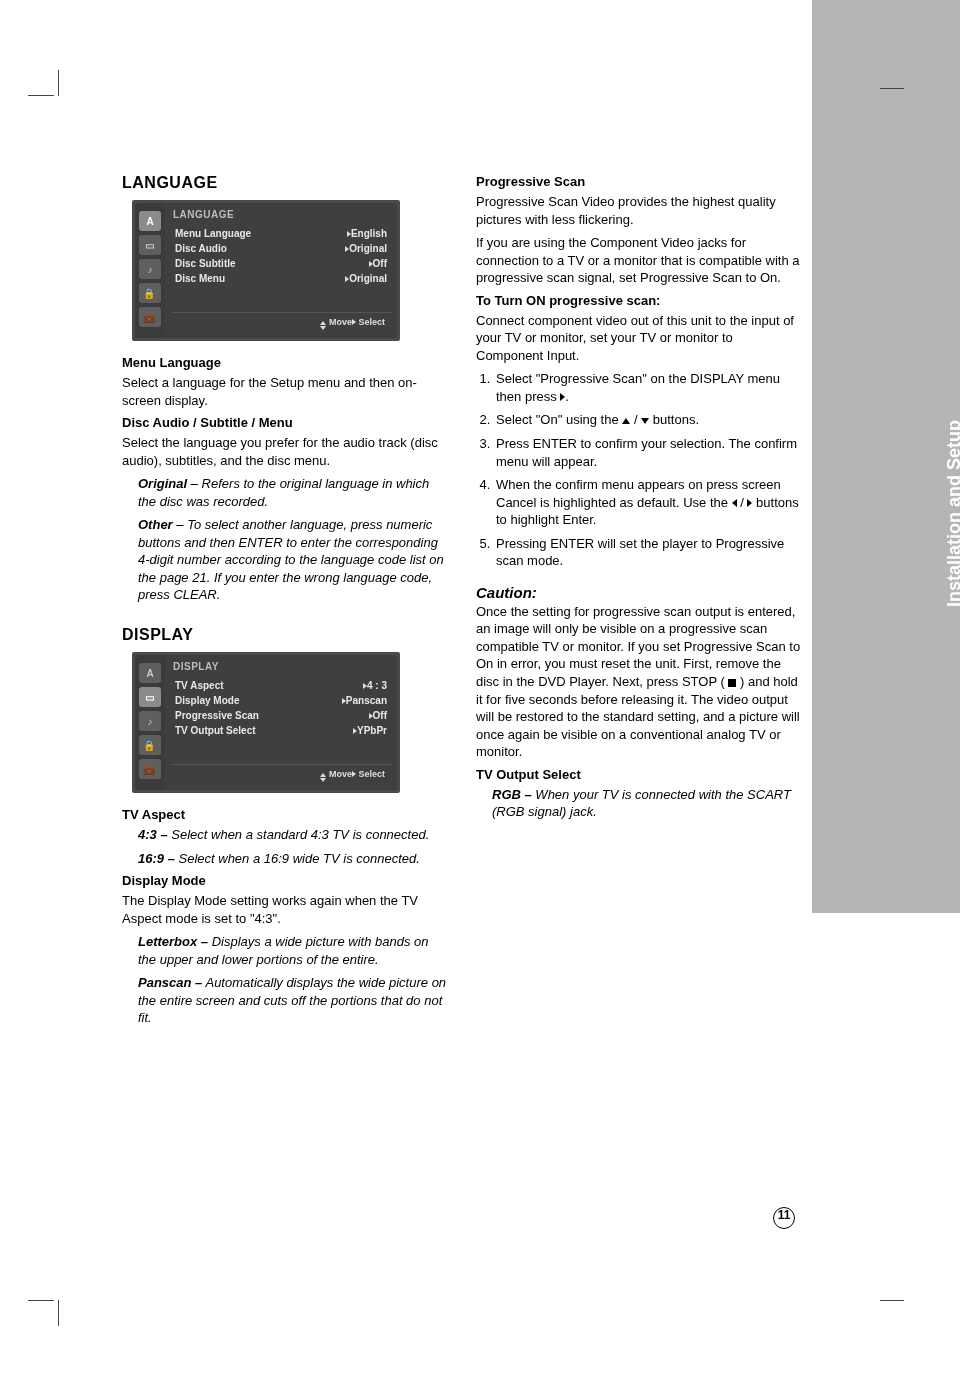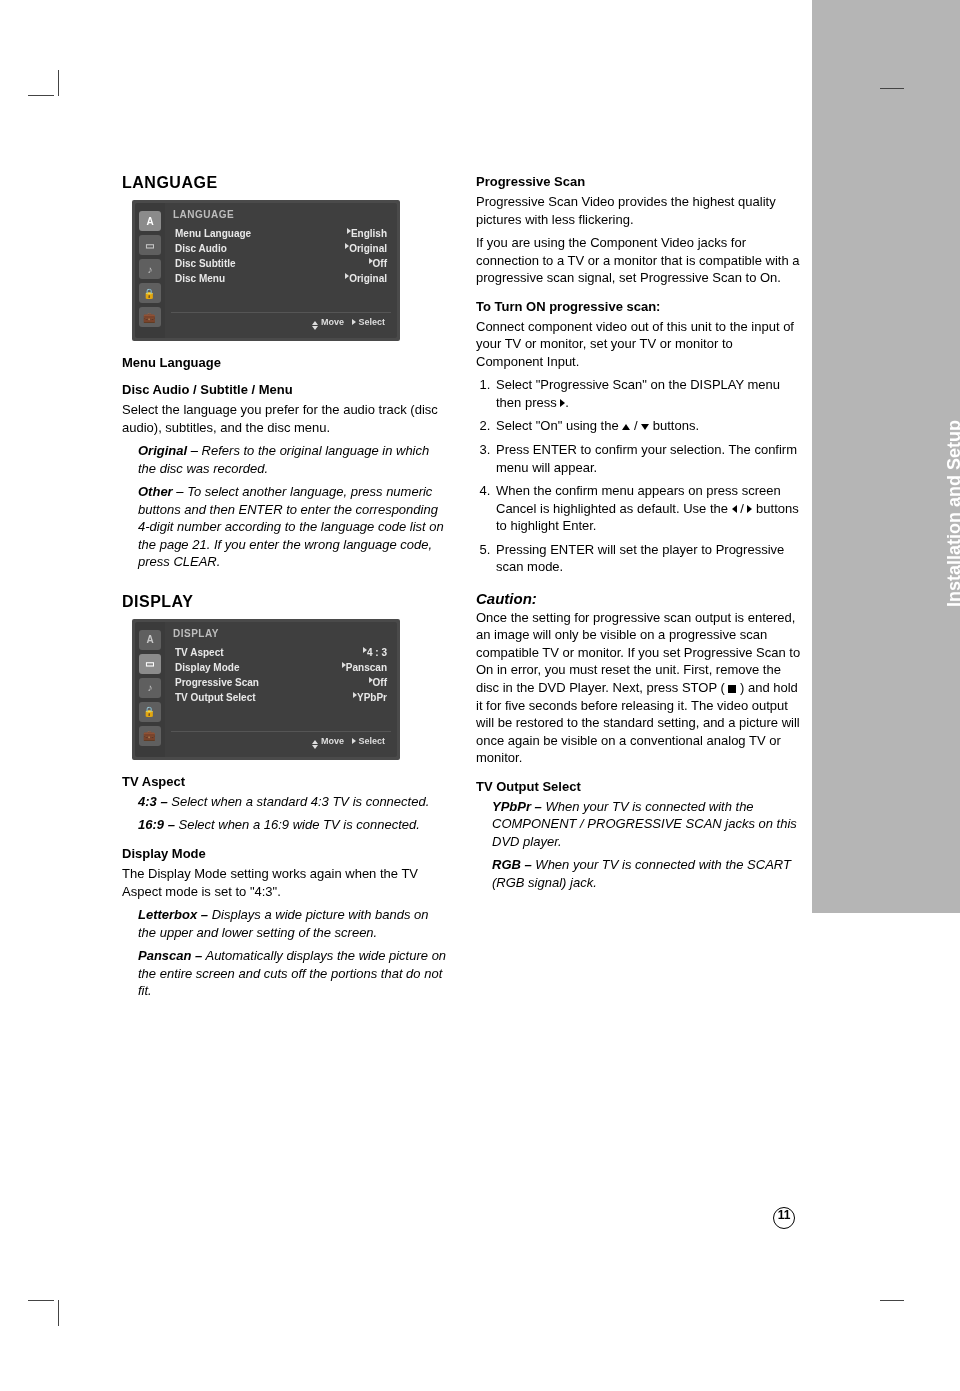--- a/index.html
+++ b/index.html
@@ -3,37 +3,37 @@
 <meta charset="utf-8">
 <style>
   * { box-sizing: border-box; margin: 0; padding: 0; }
   body { font-family: Arial, Helvetica, sans-serif; font-size: 13px; color: #000; background: #fff; width: 960px; position: relative; }
   .page { width: 960px; height: 1391px; position: relative; }
   .gray-sidebar { position: absolute; right: 0; top: 0; width: 148px; height: 913px; background: #b5b5b5; }
   .tab-text { position: absolute; right: 16px; top: 420px; transform: rotate(-90deg); transform-origin: right top; color: #fff; font-size: 18px; font-weight: bold; white-space: nowrap; }
   .content { position: absolute; left: 122px; top: 174px; width: 680px; display: flex; gap: 28px; }
   .col { width: 326px; }
   .sec-heading { font-size: 16px; font-weight: bold; margin-bottom: 8px; letter-spacing: 0.5px; }
-  .sub-heading { font-size: 13px; font-weight: bold; margin-top: 12px; margin-bottom: 4px; }
+  .sub-heading { font-size: 13px; font-weight: bold; margin-top: 4px; margin-bottom: 4px; }
   .caution-heading { font-size: 15px; font-style: italic; font-weight: bold; margin-top: 14px; margin-bottom: 2px; }
   p { font-size: 13px; line-height: 1.35; margin-bottom: 6px; }
   .indent { margin-left: 16px; font-style: italic; }
   ol { margin-left: 18px; margin-bottom: 6px; }
   ol li { font-size: 13px; line-height: 1.35; margin-bottom: 6px; padding-left: 2px; }
   .menu-shot { background: #4a4a4a; border-radius: 2px; margin: 6px 0 14px 10px; width: 268px; padding: 3px; color: #e8e8e8; font-size: 10px; font-weight: bold; }
   .menu-body { display: flex; }
   .menu-iconcol { width: 30px; background: #3b3b3b; border-radius: 2px 0 0 2px; padding: 4px 0; }
   .menu-iconcol .mic { width: 22px; height: 20px; margin: 4px auto; background: #5f5f5f; border-radius: 3px; display: flex; align-items: center; justify-content: center; color: #c8c8c8; }
   .menu-iconcol .mic.sel { background: #8b8b8b; color: #fff; }
   .menu-main { flex: 1; background: #3f3f3f; padding: 4px 6px; border-radius: 0 2px 2px 0; }
   .menu-title { color: #bdbdbd; font-size: 10px; margin: 2px 0 6px 2px; letter-spacing: 0.5px; }
   .menu-row { display: flex; justify-content: space-between; padding: 2px 4px; font-size: 10px; }
-  .menu-row .mval { display: flex; }
+  .menu-row .mval { display: flex; align-items: center; }
   .mtri { display: inline-block; width: 0; height: 0; border-top: 3px solid transparent; border-bottom: 3px solid transparent; border-left: 4px solid #ddd; }
-  .menu-footer { text-align: left; margin-top: 26px; padding: 4px 6px; font-size: 9px; color: #ddd; display: flex; justify-content: flex-end; gap: 8px; border-top: 1px solid #555;}
+  .menu-footer { text-align: left; margin-top: 26px; padding: 4px 6px; font-size: 9px; color: #ddd; display: flex; justify-content: flex-end; border-top: 1px solid #555;}
   .upd { display: inline-flex; flex-direction: column; gap: 1px; }
   .upd .u, .upd .d { width: 0; height: 0; border-left: 3px solid transparent; border-right: 3px solid transparent; }
   .upd .u { border-bottom: 4px solid #ddd; }
   .upd .d { border-top: 4px solid #ddd; }
   .triR { display: inline-block; width: 0; height: 0; border-top: 4px solid transparent; border-bottom: 4px solid transparent; border-left: 5px solid #000; vertical-align: middle; }
   .triU { display: inline-block; width: 0; height: 0; border-left: 4px solid transparent; border-right: 4px solid transparent; border-bottom: 6px solid #000; vertical-align: middle; }
   .triD { display: inline-block; width: 0; height: 0; border-left: 4px solid transparent; border-right: 4px solid transparent; border-top: 6px solid #000; vertical-align: middle; }
   .triL { display: inline-block; width: 0; height: 0; border-top: 4px solid transparent; border-bottom: 4px solid transparent; border-right: 5px solid #000; vertical-align: middle; }
   .sqStop { display: inline-block; width: 8px; height: 8px; background: #000; vertical-align: middle; }
   .page-num-circle { position: absolute; right: 165px; top: 1207px; width: 22px; height: 22px; border: 1.5px solid #000; border-radius: 50%; display: flex; align-items: flex-start; justify-content: center; font-size: 12px; font-weight: bold; }
@@ -114,20 +114,21 @@
                     <span class="u"></span>
                     <span class="d"></span>
                   </span> <span>Move</span></span>
               <span><span class="mtri"></span> <span>Select</span></span>
             </div>
           </div>
         </div>
       </div>
 
       <div class="sub-heading">Menu Language</div>
+      <p>Select a language for the Setup menu and then on-screen display.</p>
 
       <div class="sub-heading">Disc Audio / Subtitle / Menu</div>
       <p>Select the language you prefer for the audio track (disc audio), subtitles, and the disc menu.</p>
 
       <p class="indent def-line"><b>Original</b> <span>– Refers to the original language in which the disc was recorded.</span></p>
       <p class="indent def-line"><b>Other</b> <span>– To select another language, press numeric buttons and then ENTER to enter the corresponding 4-digit number according to the language code list on the page 21. If you enter the wrong language code, press CLEAR.</span></p>
 
       <div class="sec-heading" style="margin-top:22px">DISPLAY</div>
 
       <div class="menu-shot">
@@ -179,21 +180,21 @@
           </div>
         </div>
       </div>
 
       <div class="sub-heading">TV Aspect</div>
       <p class="indent def-line"><b>4:3 –</b> <span>Select when a standard 4:3 TV is connected.</span></p>
       <p class="indent def-line"><b>16:9 –</b> <span>Select when a 16:9 wide TV is connected.</span></p>
 
       <div class="sub-heading">Display Mode</div>
       <p>The Display Mode setting works again when the TV Aspect mode is set to "4:3".</p>
-      <p class="indent def-line"><b>Letterbox –</b> <span>Displays a wide picture with bands on the upper and lower setting of the screen.</span></p>
+      <p class="indent def-line"><b>Letterbox –</b> <span>Displays a wide picture with bands on the upper and lower portions of the entire.</span></p>
       <p class="indent def-line"><b>Panscan –</b> <span>Automatically displays the wide picture on the entire screen and cuts off the portions that do not fit.</span></p>
     </div>
 
     <div class="col">
       <div class="sub-heading" style="margin-top:0">Progressive Scan</div>
       <p>Progressive Scan Video provides the highest quality pictures with less flickering.</p>
       <p>If you are using the Component Video jacks for connection to a TV or a monitor that is compatible with a progressive scan signal, set Progressive Scan to On.</p>
 
       <div class="sub-heading">To Turn ON progressive scan:</div>
       <p>Connect component video out of this unit to the input of your TV or monitor, set your TV or monitor to Component Input.</p>
@@ -203,21 +204,20 @@
         <li><span>Select "On" using the</span> <span class="triU"></span> / <span class="triD"></span> <span>buttons.</span></li>
         <li><span>Press ENTER to confirm your selection. The confirm menu will appear.</span></li>
         <li><span>When the confirm menu appears on press screen Cancel is highlighted as default. Use the</span> <span class="triL"></span> / <span class="triR"></span> <span>buttons to highlight Enter.</span></li>
         <li><span>Pressing ENTER will set the player to Progressive scan mode.</span></li>
       </ol>
 
       <div class="caution-heading">Caution:</div>
       <p><span>Once the setting for progressive scan output is entered, an image will only be visible on a progressive scan compatible TV or monitor. If you set Progressive Scan to On in error, you must reset the unit. First, remove the disc in the DVD Player. Next, press STOP (</span> <span class="sqStop"></span> <span>) and hold it for five seconds before releasing it. The video output will be restored to the standard setting, and a picture will once again be visible on a conventional analog TV or monitor.</span></p>
 
       <div class="sub-heading">TV Output Select</div>
-      <p class="indent def-line"><b>YPbPr –</b> <span>When your TV is connected with the COMPONENT / PROGRESSIVE SCAN jacks on this DVD player.</span></p>
       <p class="indent def-line"><b>RGB –</b> <span>When your TV is connected with the SCART (RGB signal) jack.</span></p>
     </div>
   </div>
 
   <div class="page-num-circle">
       <span>11</span>
     </div>
 </div>
 
 </body></html>

